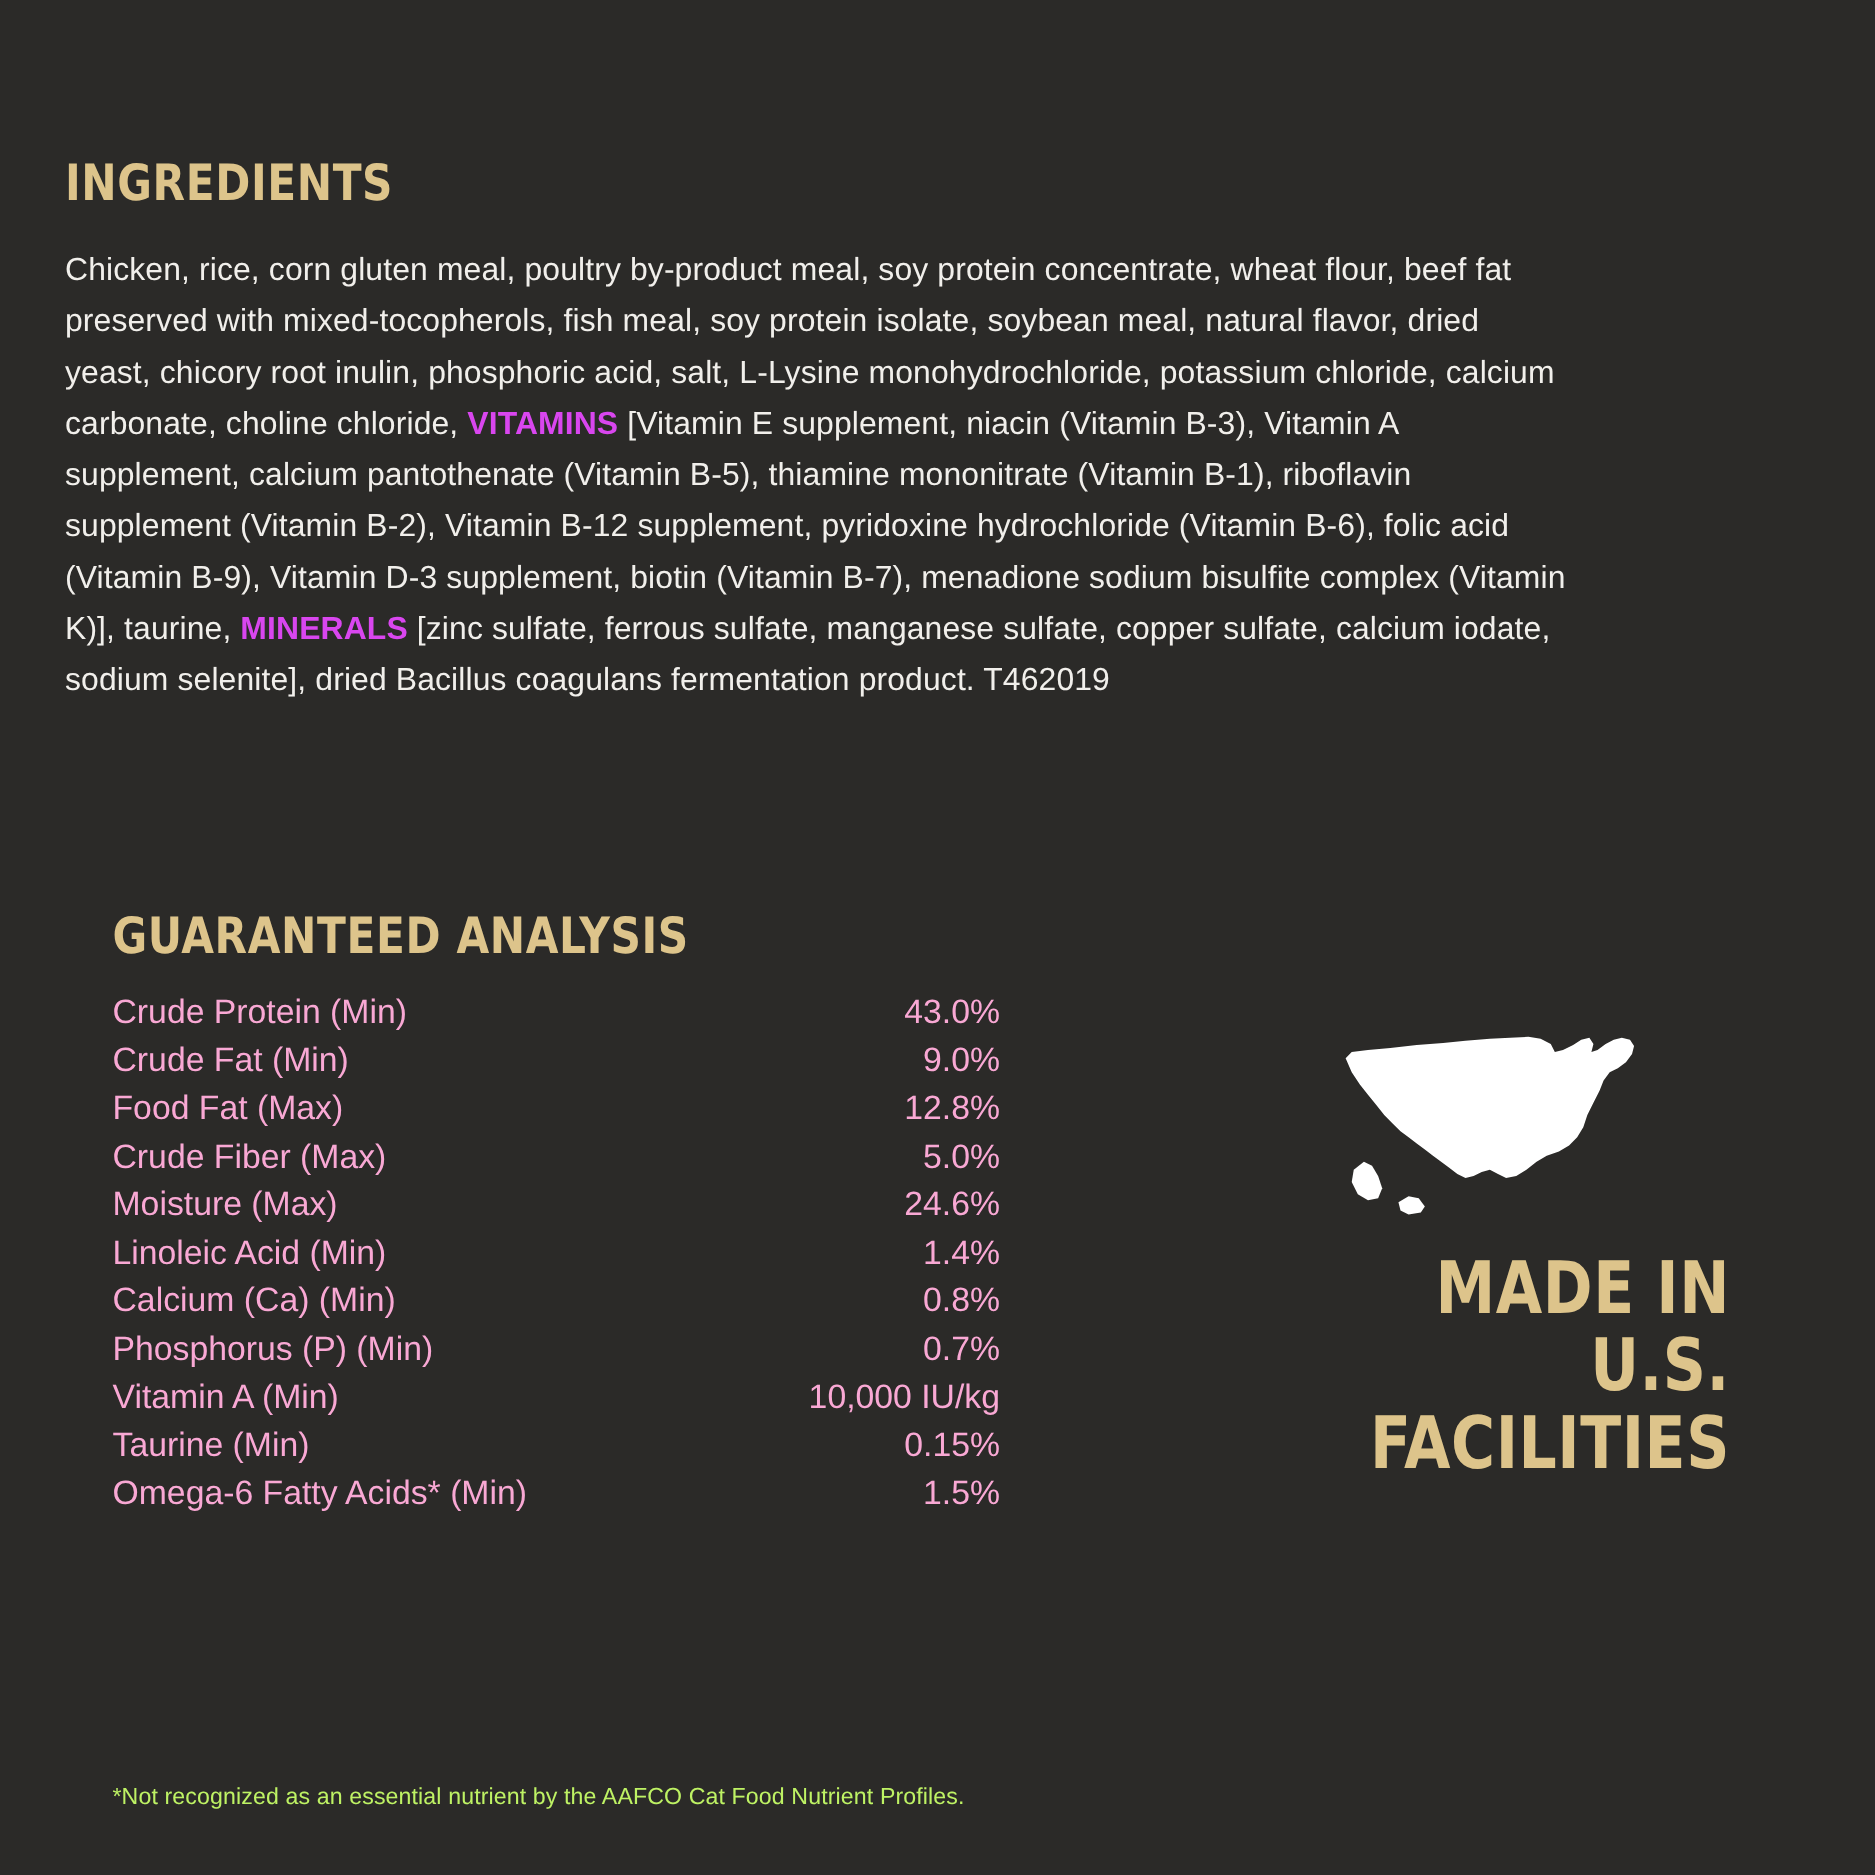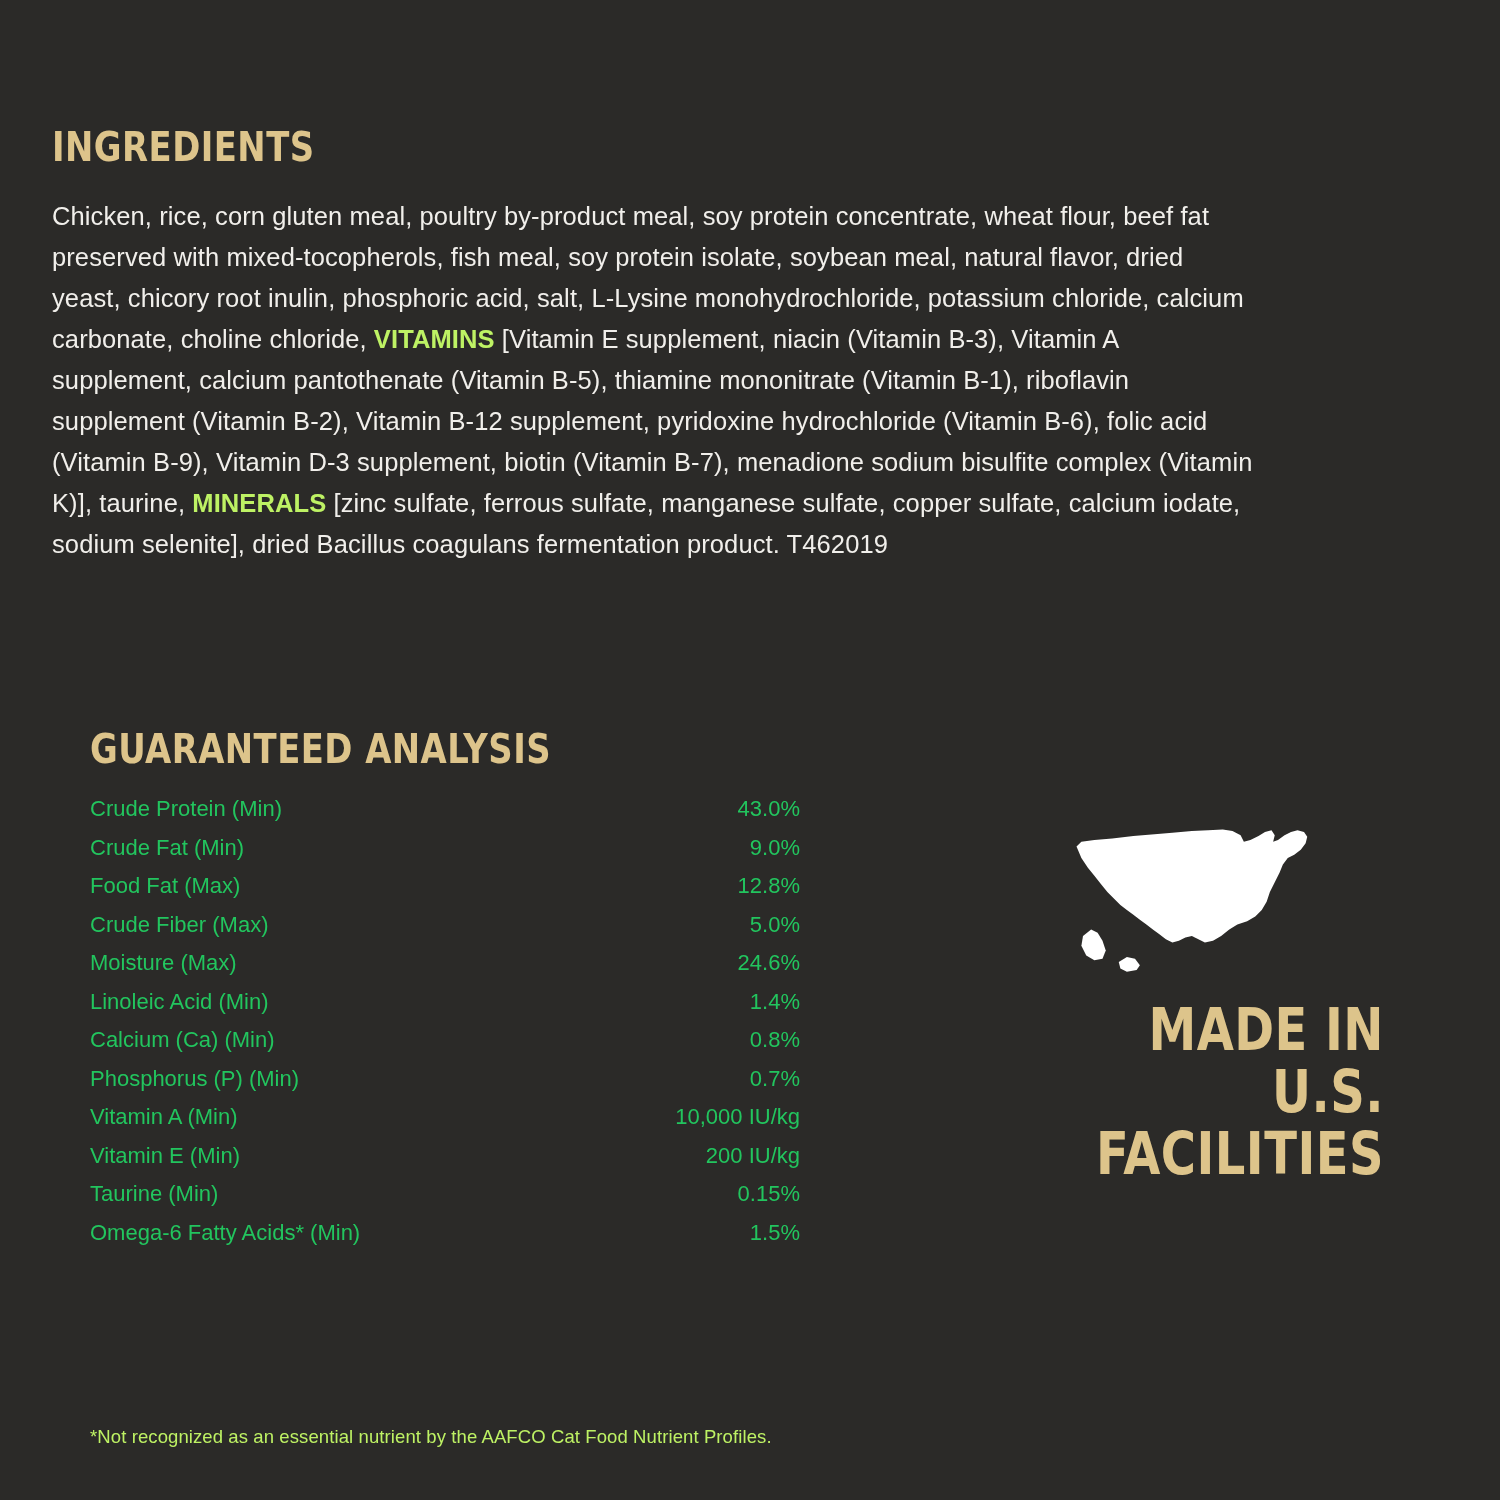--- a/index.html
+++ b/index.html
@@ -35,45 +35,45 @@
   .ingredients-body {
     font-size: 25.5px;
     line-height: 41px;
     color: #f1efeb;
     max-width: 1310px;
     letter-spacing: 0.1px;
     font-weight: 400;
   }
   .ingredients-body b {
     font-weight: bold;
-    color: #bef264;
+    color: #d946ef;
   }
 
   .ga-wrap {
     position: absolute;
     left: 90px;
     top: 680px;
     width: 1320px;
   }
   .ga-title {
     margin-bottom: 18px;
   }
   .ga-layout {
     display: flex;
     align-items: flex-start;
   }
   .ga-table {
     width: 710px;
     border-collapse: collapse;
   }
   .ga-table td {
-    font-size: 22px;
+    font-size: 27px;
     line-height: 38.5px;
     padding: 0;
-    color: #22c55e;
+    color: #f9a8d4;
     vertical-align: baseline;
     white-space: nowrap;
   }
   .ga-table td.val {
     text-align: right;
   }
   .ga-table tr.italic td.lbl {
     font-style: italic;
   }
 
@@ -152,24 +152,20 @@
             </tr>
             <tr>
               <td class="lbl">Phosphorus (P) (Min)</td>
               <td class="val">0.7%</td>
             </tr>
             <tr>
               <td class="lbl">Vitamin A (Min)</td>
               <td class="val">10,000 IU/kg</td>
             </tr>
             <tr>
-              <td class="lbl">Vitamin E (Min)</td>
-              <td class="val">200 IU/kg</td>
-            </tr>
-            <tr>
               <td class="lbl">Taurine (Min)</td>
               <td class="val">0.15%</td>
             </tr>
             <tr>
               <td class="lbl">Omega-6 Fatty Acids* (Min)</td>
               <td class="val">1.5%</td>
             </tr>
           </tbody>
       </table>
 

